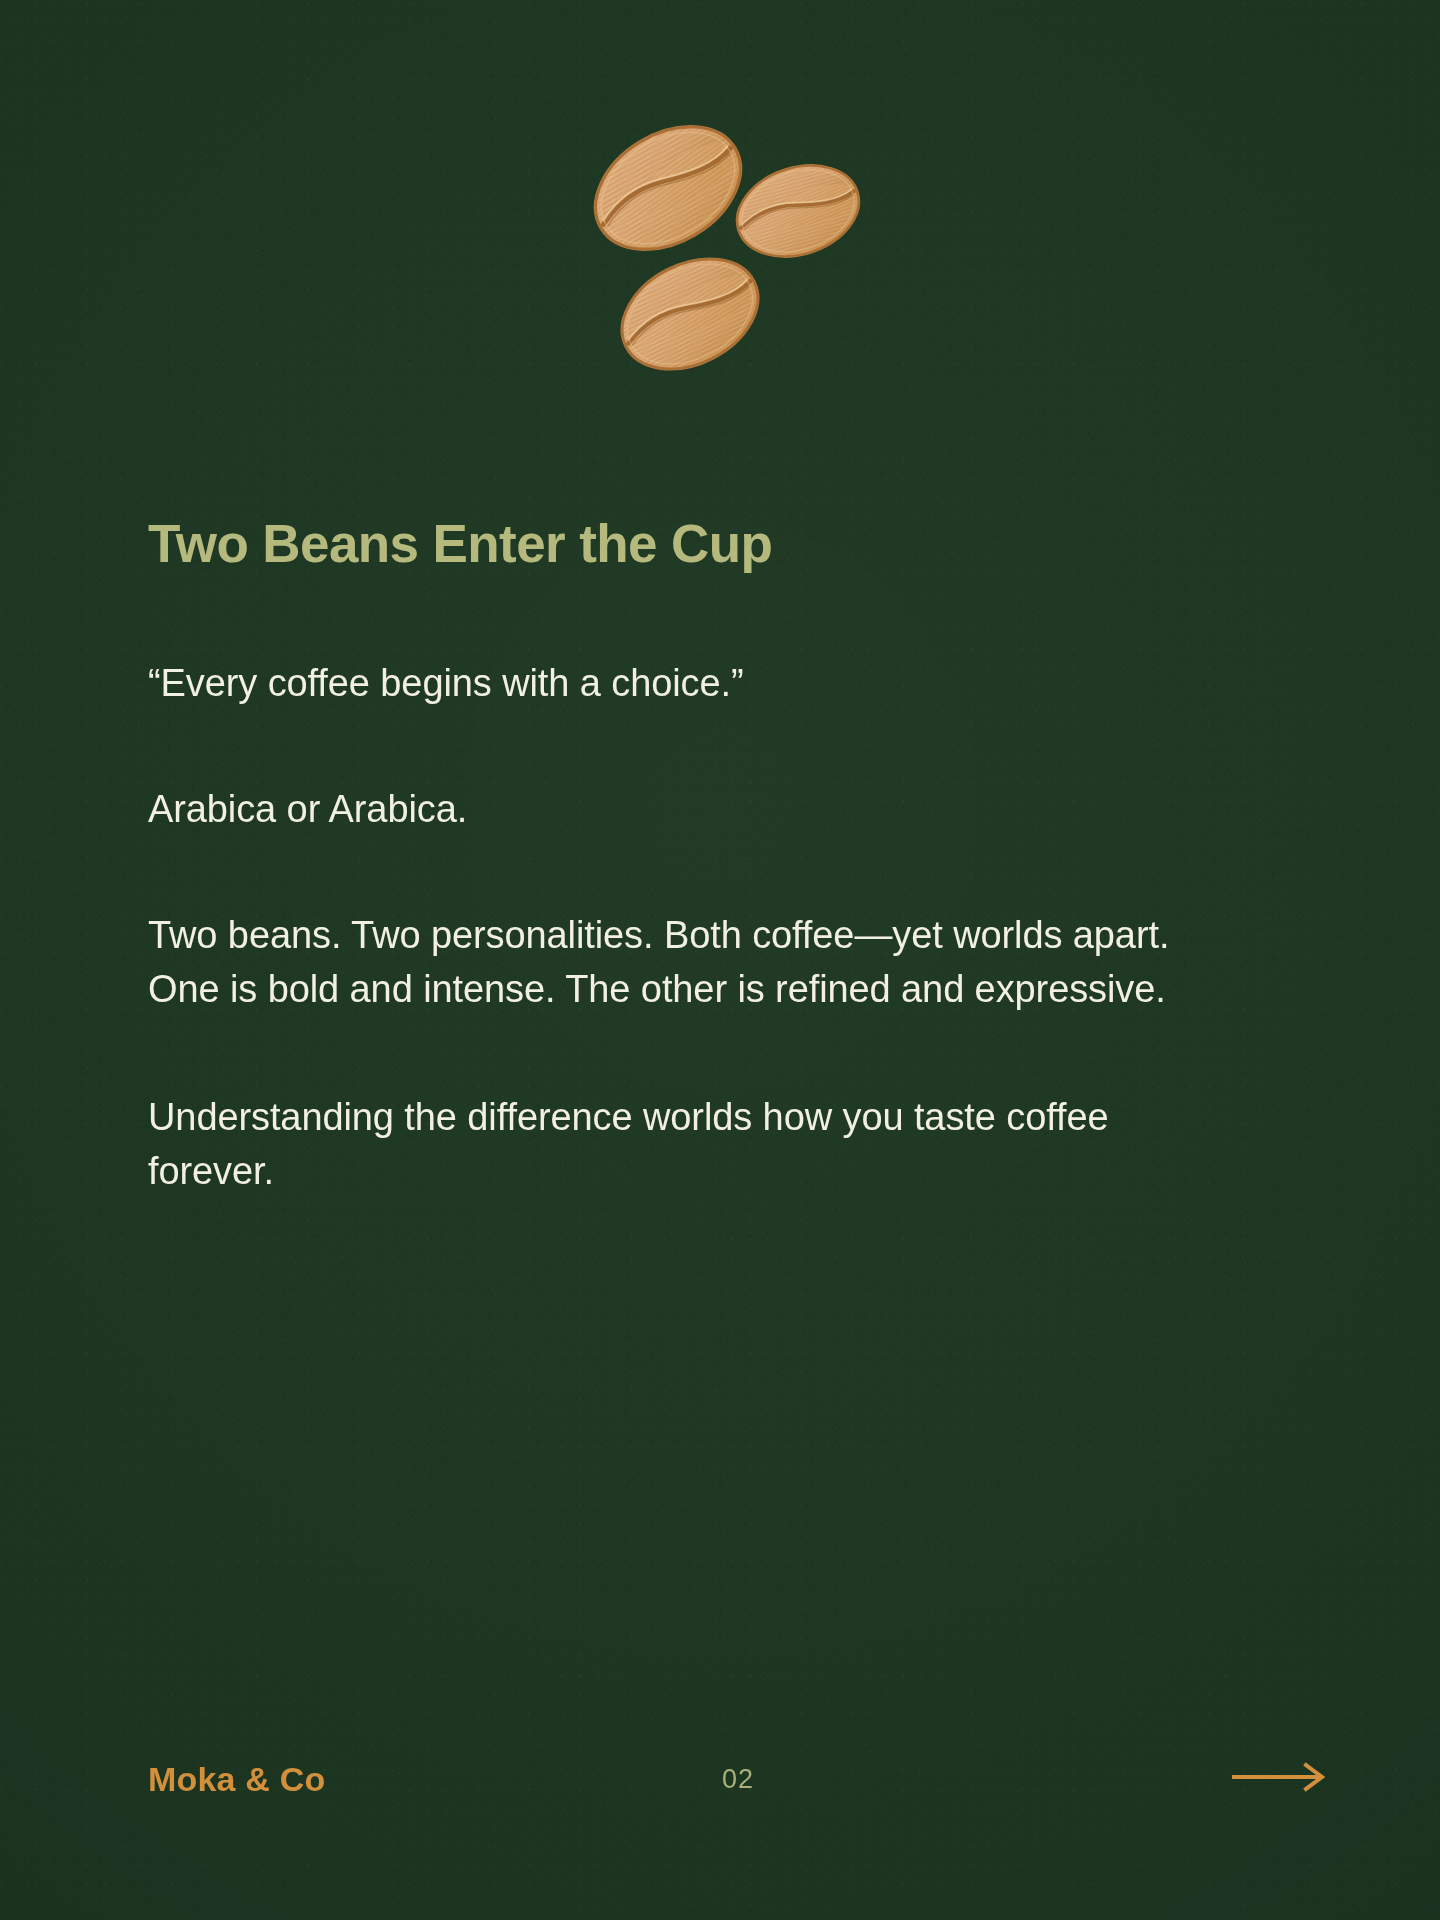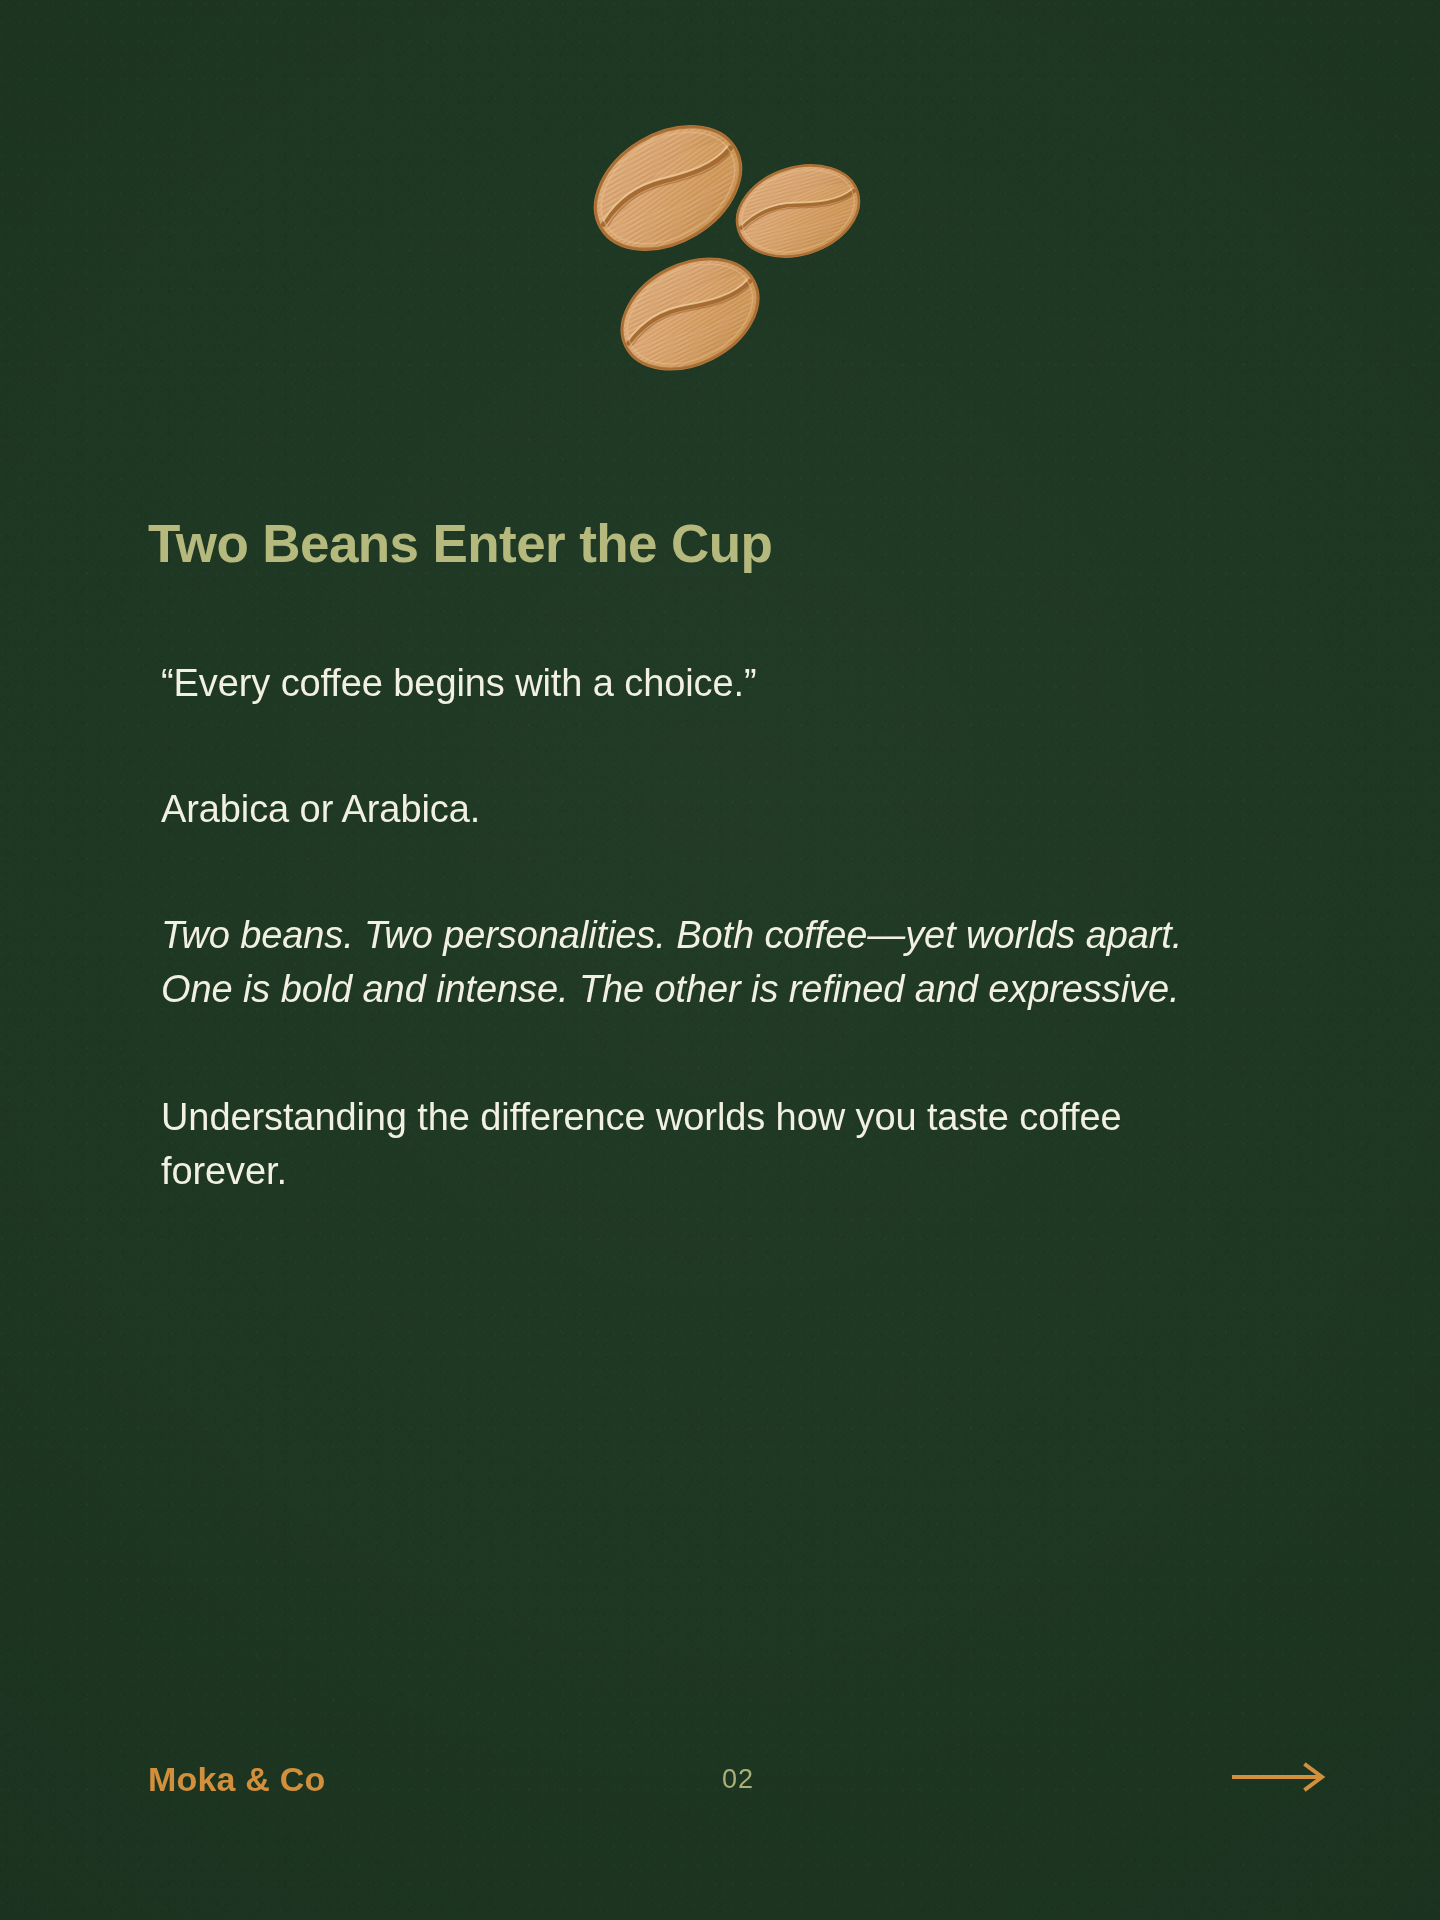--- a/index.html
+++ b/index.html
@@ -76,31 +76,31 @@
     margin: 0;
     font-size: 53px;
     line-height: 1.04;
     font-weight: 700;
     letter-spacing: -0.6px;
     color: #b6b97d;
     white-space: nowrap;
   }
 
   .body-para {
-    margin: 13px;
+    margin: 0;
     color: #f2f0e1;
     font-size: 38px;
     line-height: 1.42;
     font-weight: 400;
     letter-spacing: -0.1px;
     max-width: 1030px;
   }
   #para-quote  { margin-top: 86px; }
   #para-choice { margin-top: 72px; }
-  #para-desc   { margin-top: 72px; font-style: italic; }
+  #para-desc   { margin-top: 72px; }
   #para-close  { margin-top: 74px; }
 
   
   #footer {
     position: absolute;
     left: 148px;
     right: 112px;
     bottom: 118px;
     height: 46px;
     display: flex;

